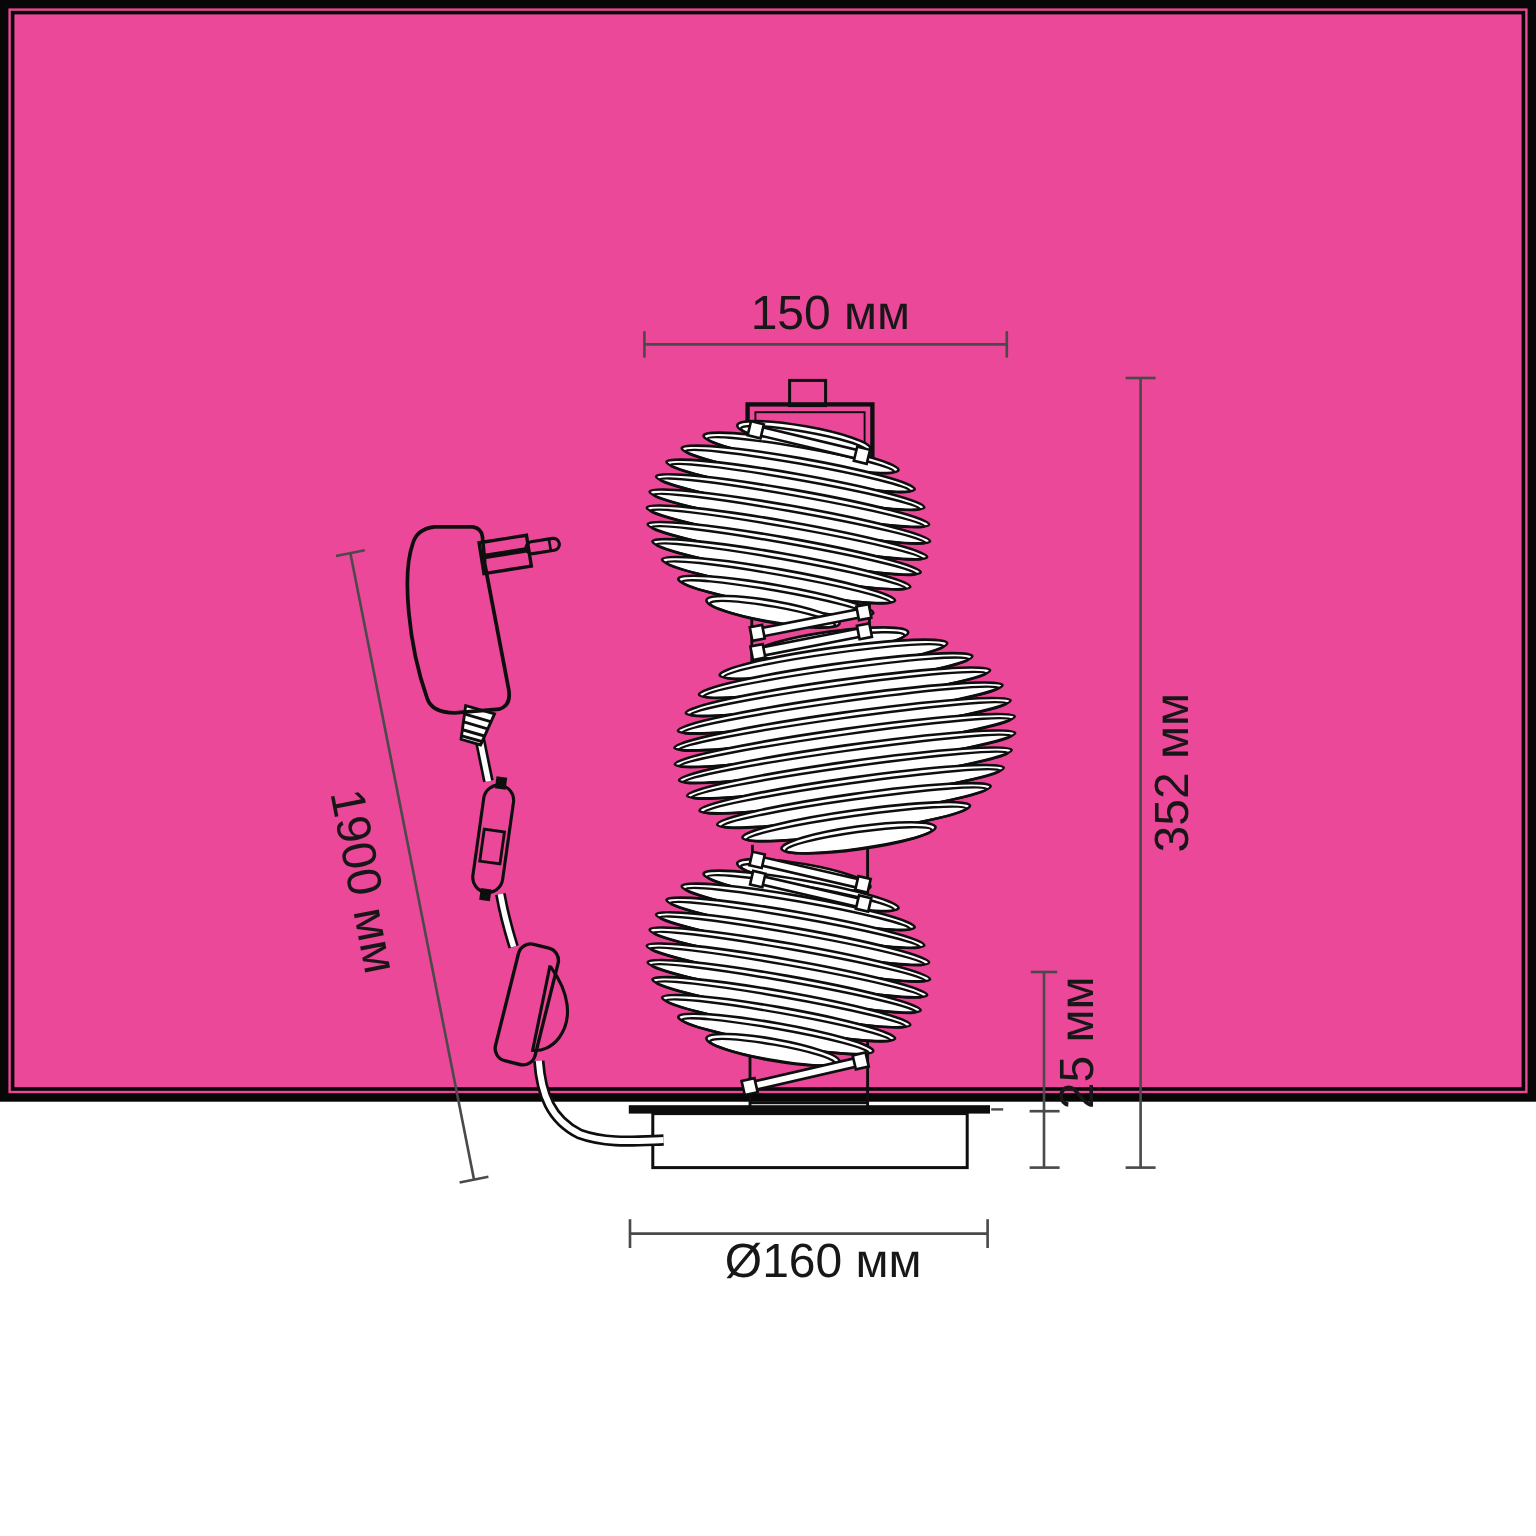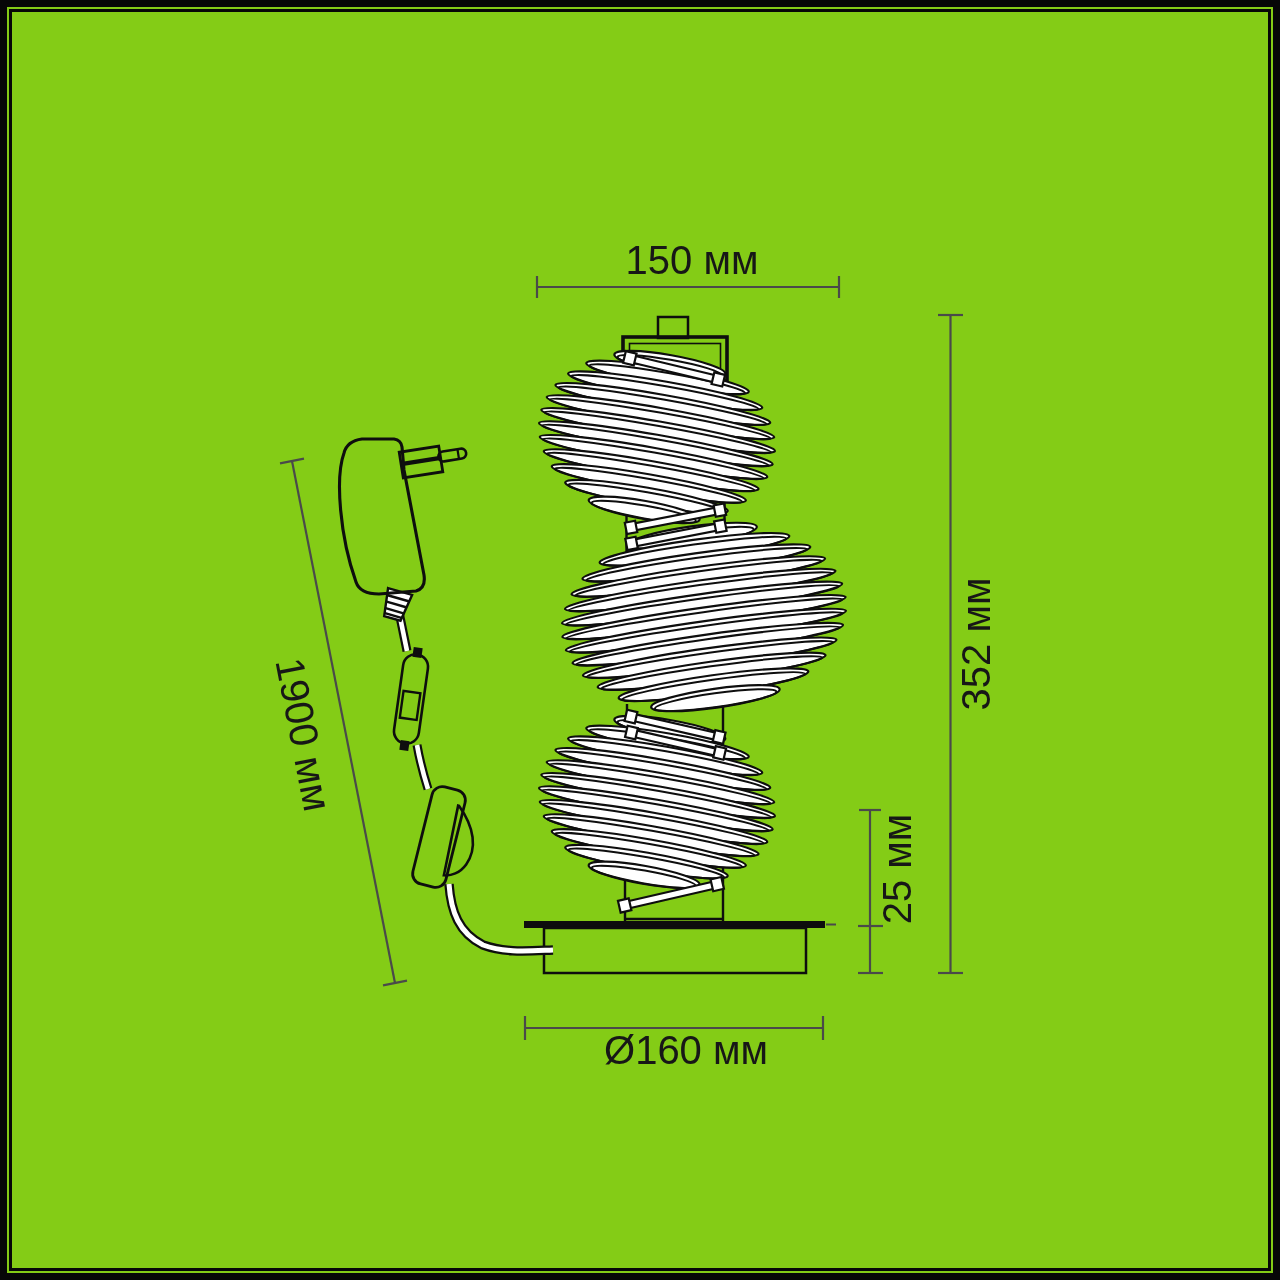--- a/index.html
+++ b/index.html
@@ -1,17 +1,17 @@
 <!DOCTYPE html>
 <html><head>
 <meta charset="utf-8">
 <style>
   html,body{margin:0;padding:0;background:#ffffff;width:1280px;height:1280px;overflow:hidden;
             font-family:"Liberation Sans", sans-serif;}
-  .stage{position:relative;width:1280px;height:1280px;background:#84cc16;}
+  .stage{position:relative;width:1280px;height:918px;background:#ec4899;}
   .frame{position:absolute;inset:0;border:7px solid #070707;box-sizing:border-box;}
   .frame-inner{position:absolute;inset:2px;border:3px solid #070707;box-sizing:border-box;}
   svg{position:absolute;left:0;top:0;}
   .dim-label{font-size:40px;fill:#171717;}
   .dim-line{stroke:#4a4a4a;stroke-width:2.2;fill:none;}
   .draw{stroke:#0e0e0e;fill:none;}
 </style>
 </head>
 <body>
 

